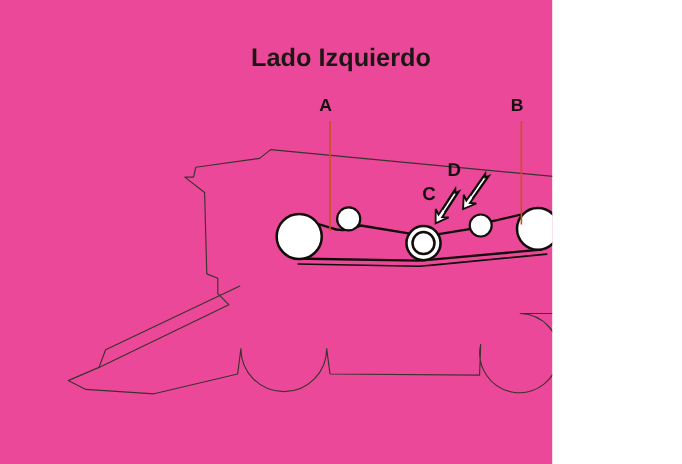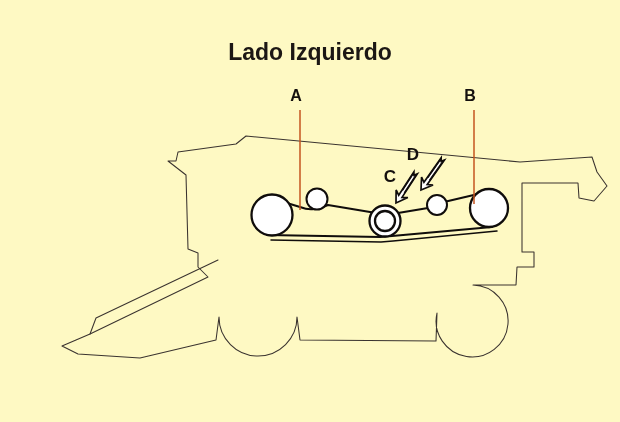--- a/index.html
+++ b/index.html
@@ -5,23 +5,23 @@
   html, body {
     margin: 0;
     padding: 0;
     background: #ffffff;
   }
   body {
     font-family: "Liberation Sans", sans-serif;
   }
   #page {
     position: relative;
-    width: 620px;
+    width: 502px;
     height: 422px;
-    background: #fef9c3;
+    background: #ec4899;
     overflow: hidden;
   }
   #diagram-svg {
     position: absolute;
     left: 0;
     top: 0;
     width: 620px;
     height: 422px;
     display: block;
   }

